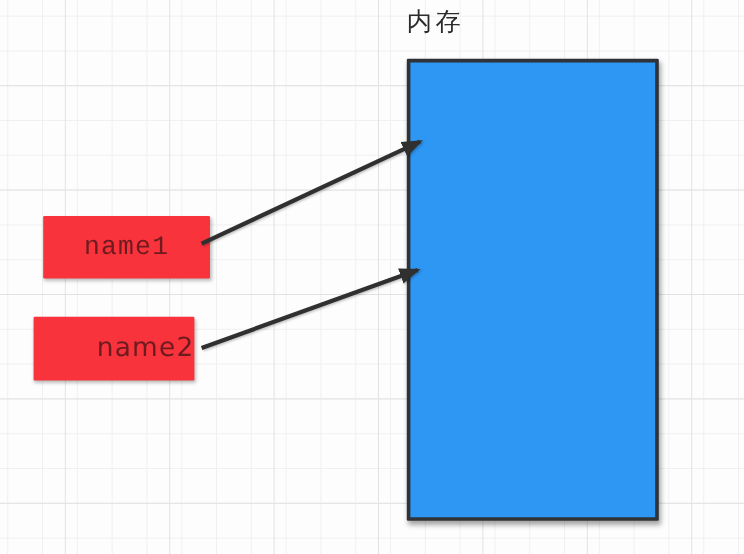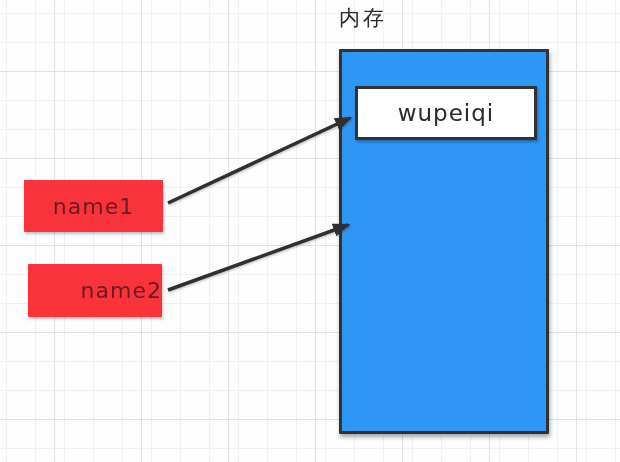--- a/index.html
+++ b/index.html
@@ -65,42 +65,39 @@
     background: #F8333B;
     border-radius: 1px;
     display: flex;
     align-items: center;
     justify-content: center;
     font-size: 22px;
     letter-spacing: 1px;
     color: #6D1B20;
     box-shadow: 1px 2px 3px rgba(0,0,0,0.25);
   }
-  .var-name1 { left: 24px; top: 180px; width: 139px; height: 52px; }
+  .var-name1 { left: 36px; top: 180px; width: 139px; height: 52px; font-family: Liberation Mono, monospace; }
   .var-name2 { left: 28px; top: 264px; width: 134px; height: 53px; justify-content: flex-end; }
   .arrows {
     position: absolute;
     left: 0;
     top: 0;
     pointer-events: none;
     filter: drop-shadow(1px 1.5px 1px rgba(0,0,0,0.25));
   }
 </style>
 </head>
 <body>
 
 <div class="canvas">
 
   <div class="mem-title">内存</div>
 
   <div class="memory-box"></div>
 
-  <div class="value-box value-wupeiqi">
-    <span>wupeiqi</span>
-  </div>
 
 
   <div class="var-box var-name1">
     <span>name1</span>
   </div>
 
   <div class="var-box var-name2">
     <span>name2</span>
   </div>
 

